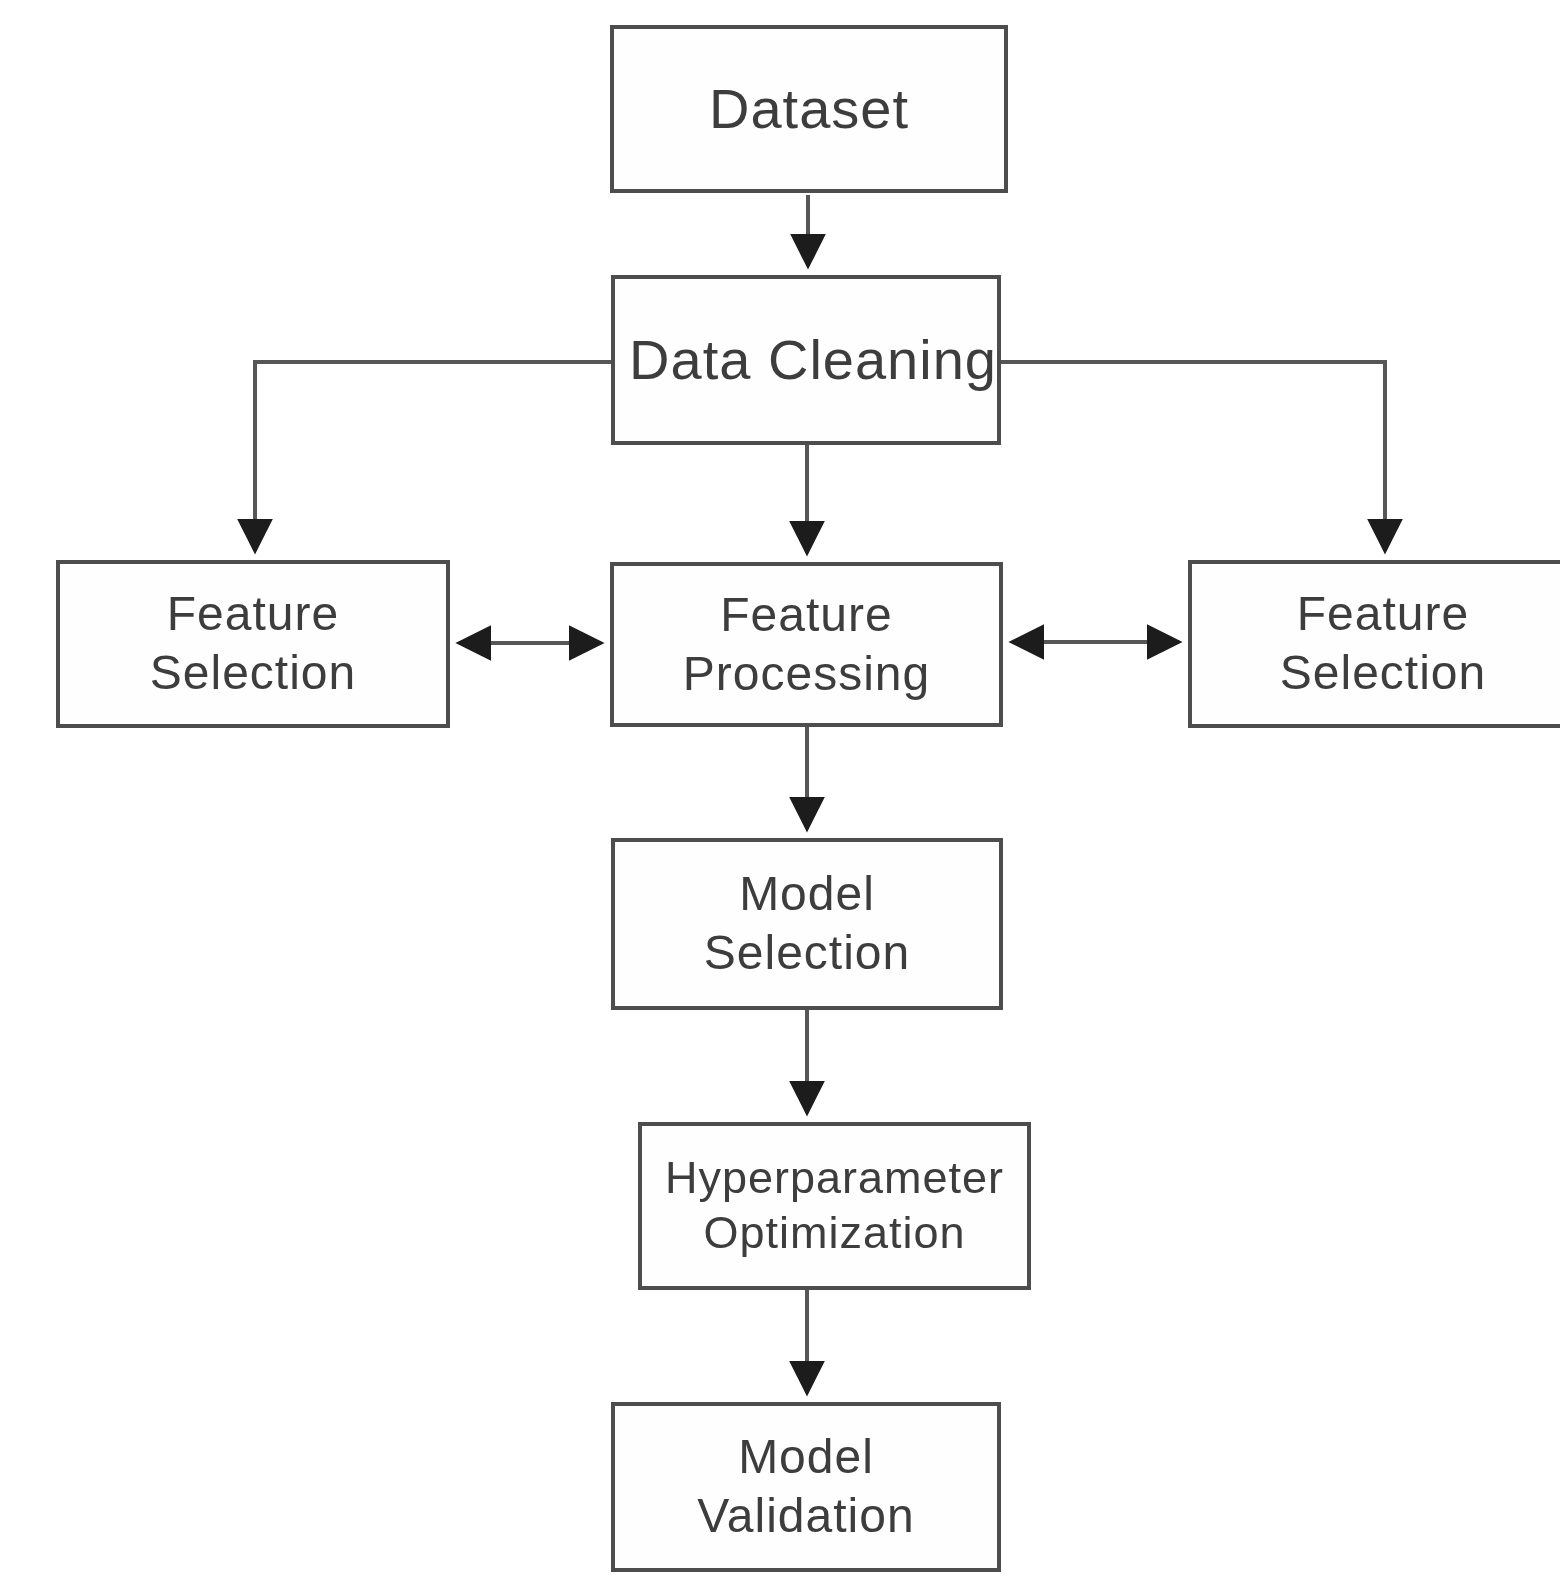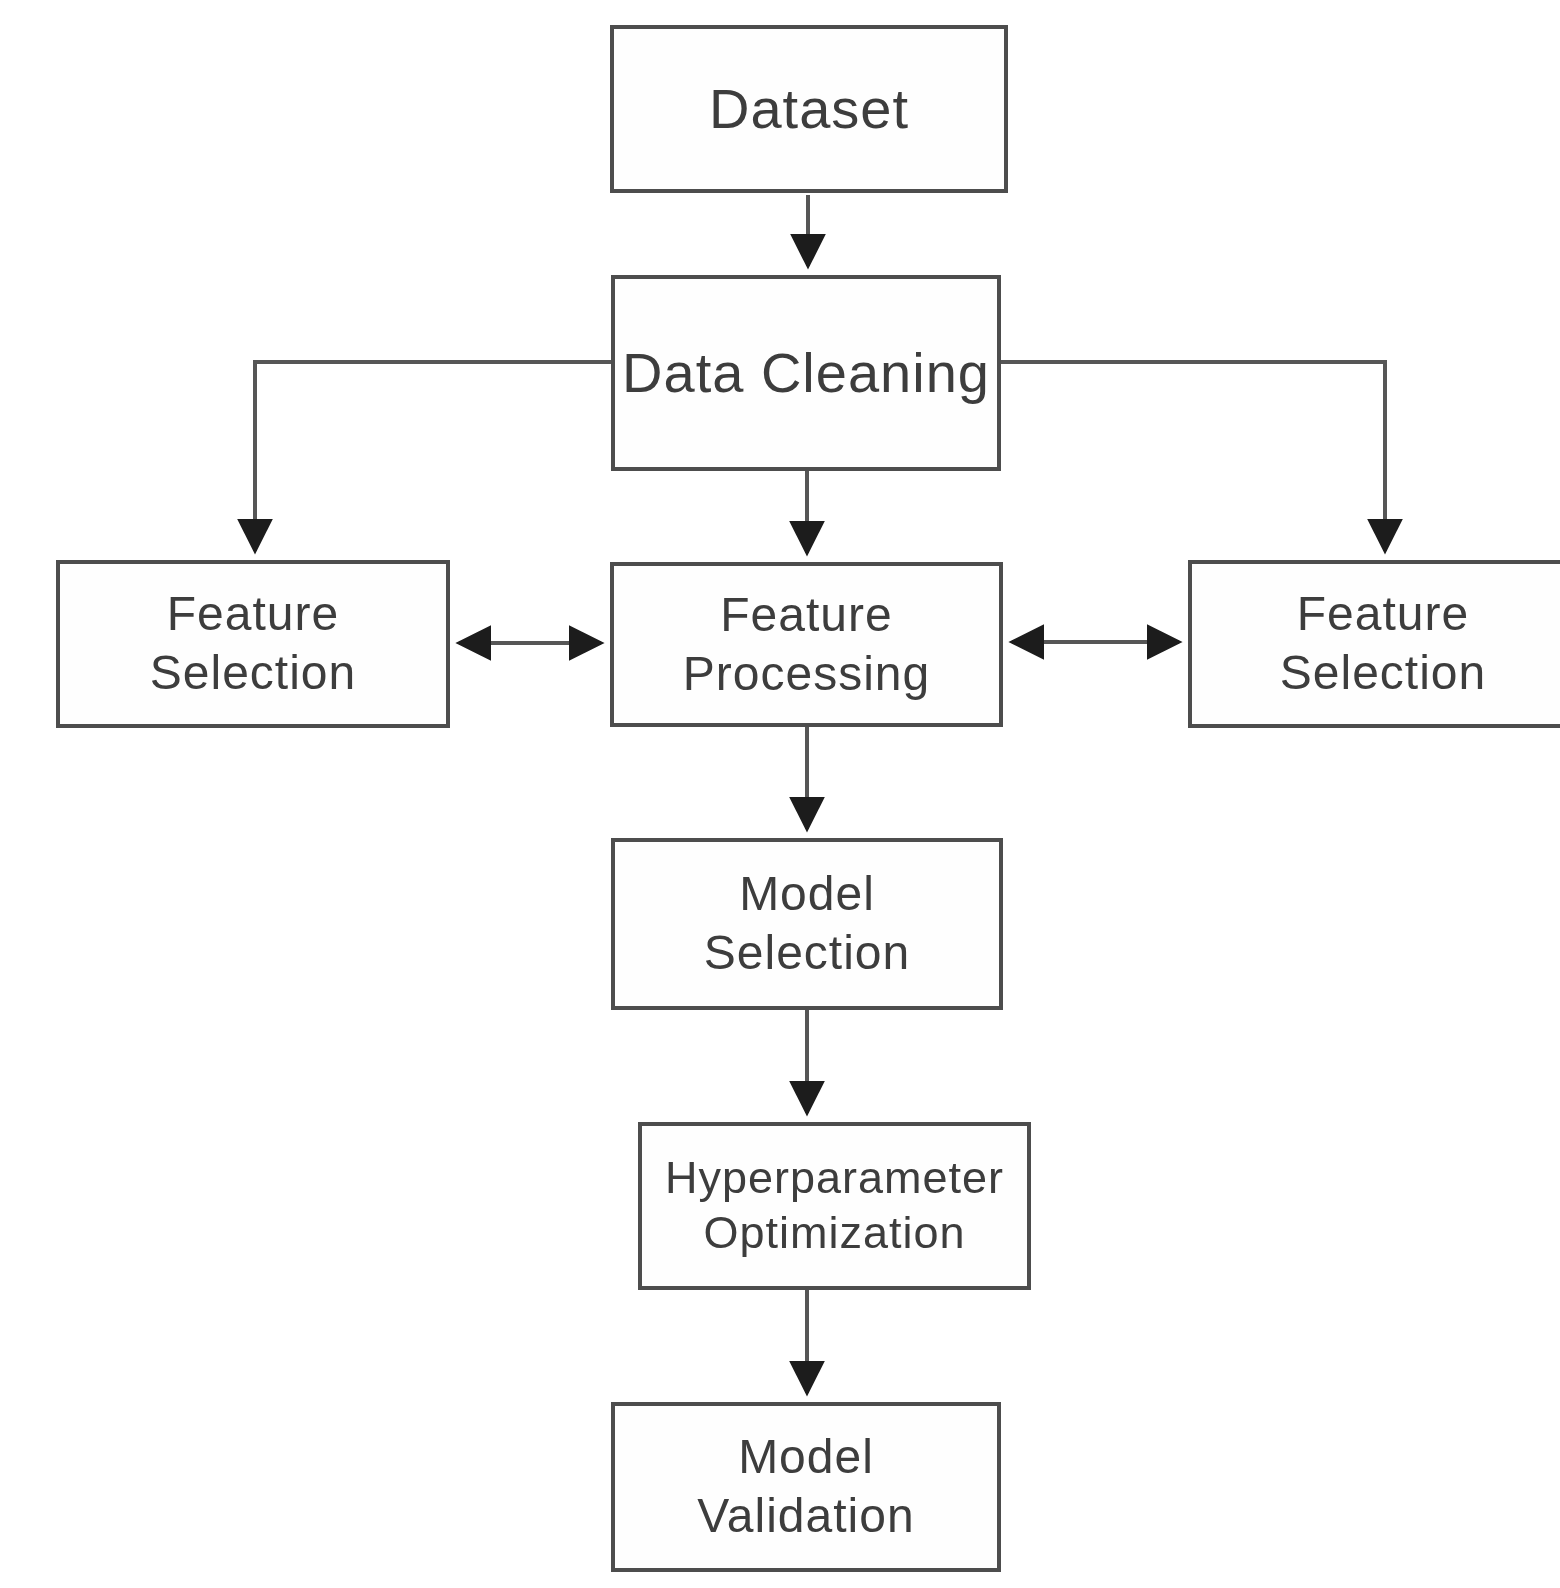--- a/index.html
+++ b/index.html
@@ -27,21 +27,21 @@
     justify-content: center;
     text-align: center;
     color: #3d3d3d;
   }
   .node .label {
     white-space: pre-line;
     line-height: 1.22;
     letter-spacing: 1px;
   }
   .n-dataset          { left: 572px;  top: 25px;   width: 398px; height: 168px; font-size: 56px; }
-  .n-data-cleaning    { left: 573px;  top: 275px;  width: 390px; height: 196px; font-size: 56px; }
+  .n-data-cleaning    { left: 573px;  top: 275px;  width: 390px; height: 170px; font-size: 56px; justify-content: flex-end; }
   .n-fs-left          { left: 18px;   top: 560px;  width: 394px; height: 168px; font-size: 48px; }
   .n-feature-proc     { left: 572px;  top: 562px;  width: 393px; height: 165px; font-size: 48px; }
   .n-fs-right         { left: 1150px; top: 560px;  width: 390px; height: 168px; font-size: 48px; }
   .n-model-selection  { left: 573px;  top: 838px;  width: 392px; height: 172px; font-size: 48px; }
   .n-hyperparam       { left: 600px;  top: 1122px; width: 393px; height: 168px; font-size: 45px; }
   .n-model-validation { left: 573px;  top: 1402px; width: 390px; height: 170px; font-size: 48px; }
 </style>
 </head>
 <body>
 

